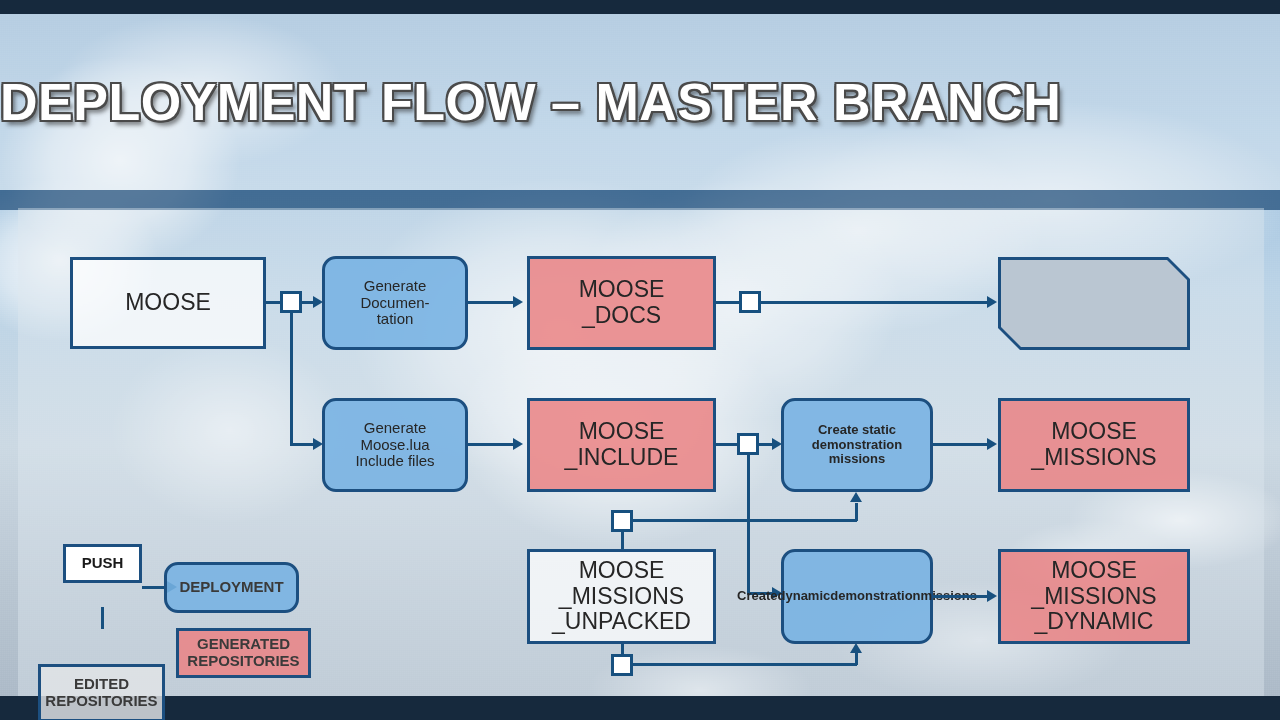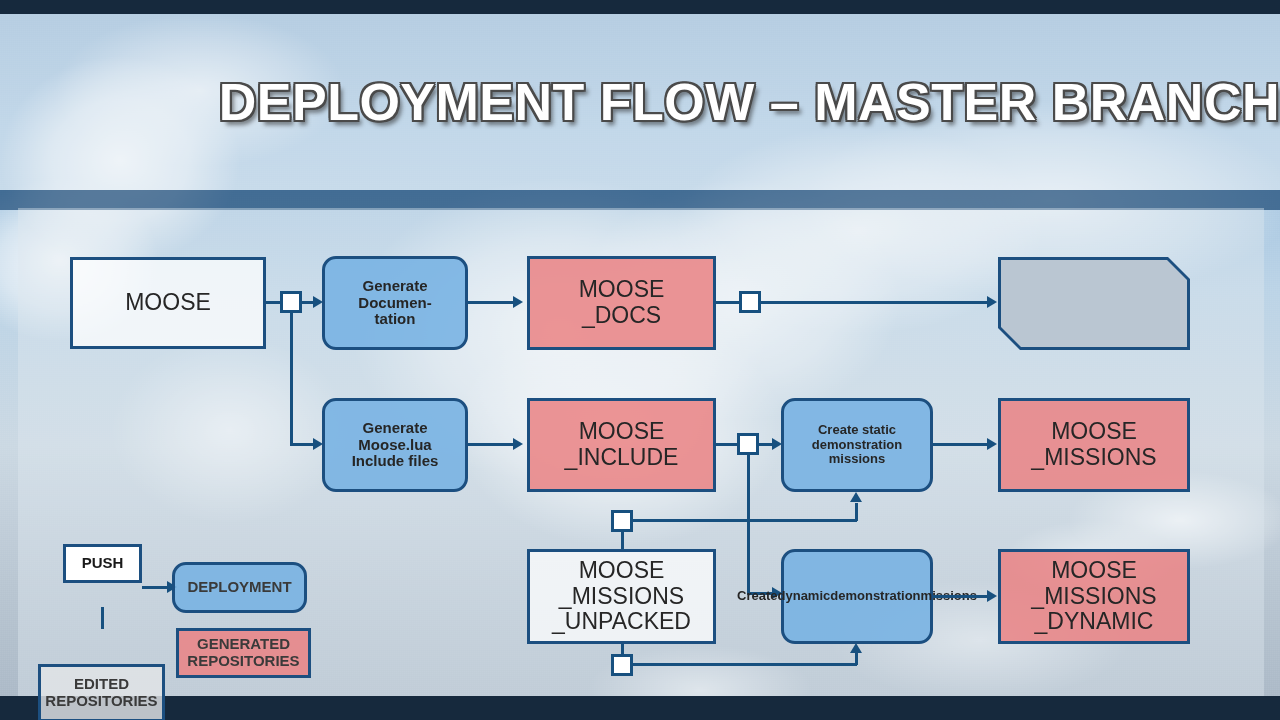--- a/index.html
+++ b/index.html
@@ -48,21 +48,21 @@
   .band-header-tint{position:absolute;left:0;top:14px;width:1280px;height:176px;background:rgba(225,235,243,.55);}
   .band-mid{position:absolute;left:0;top:190px;width:1280px;height:20px;background:rgba(23,70,115,.70);}
   .band-bottom{position:absolute;left:0;top:696px;width:1280px;height:24px;background:#16293d;}
   .panel{
     position:absolute;left:18px;top:208px;width:1246px;height:488px;
     background:rgba(222,231,239,.42);
   }
 
   
   .title{
-    position:absolute;left:0;top:72px;width:1280px;text-align:right;
+    position:absolute;left:0;top:72px;width:1280px;text-align:left;
     font-size:52px;font-weight:bold;letter-spacing:.5px;color:#ffffff;
     font-family:"Liberation Sans", sans-serif;
     text-shadow:
       -2px -2px 0 #4a4a4a, 2px -2px 0 #4a4a4a, -2px 2px 0 #4a4a4a, 2px 2px 0 #4a4a4a,
       0 -2px 0 #4a4a4a, 0 2px 0 #4a4a4a, -2px 0 0 #4a4a4a, 2px 0 0 #4a4a4a,
       4px 5px 4px rgba(40,40,40,.55);
     white-space:nowrap;
   }
 
   
@@ -73,21 +73,21 @@
     color:#262626;line-height:1.12;
   }
   .node span{display:block;}
   .n-white  {background:rgba(255,255,255,.72);}
   .n-grey   {background:rgba(226,228,230,.82);}
   .n-blue   {background:rgba(118,178,226,.88);border-radius:14px;}
   .n-red    {background:rgba(234,130,132,.85);}
   .n-solid  {background:#ffffff;}
 
   .big   {font-size:23px;font-weight:normal;text-align:right;}
-  .med   {font-size:15px;font-weight:bold;}
+  .med   {font-size:15px;font-weight:normal;}
   .small {font-size:13px;font-weight:bold;}
   .legend-lbl{font-size:15px;font-weight:bold;color:#3a3a3a;}
 
   .chamfer{
     background:none;border:none;
   }
   .chamfer .fill{
     position:absolute;inset:0;
   }
   .chamfer .txt{position:relative;z-index:2;width:100%;}
@@ -231,21 +231,21 @@
     <span>_DYNAMIC</span>
   </div>
 
   <div class="node n-solid" style="left:63px;top:544px;width:79px;height:39px;">
     <span class="legend-lbl" style="color:#1a1a1a;">PUSH</span>
   </div>
   <div class="h" style="left:142px;top:586px;width:27px;"></div>
   <div class="arrow r" style="left:167px;top:581px;"></div>
   <div class="v" style="left:101px;top:607px;height:22px;"></div>
 
-  <div class="node n-blue" style="left:172px;top:562px;width:135px;height:51px;">
+  <div class="node n-blue" style="left:164px;top:562px;width:135px;height:51px;">
     <span class="legend-lbl">DEPLOYMENT</span>
   </div>
 
   <div class="node n-grey" style="left:38px;top:664px;width:127px;height:58px;flex-direction:column;">
     <span class="legend-lbl">EDITED</span>
     <span class="legend-lbl">REPOSITORIES</span>
   </div>
 
   <div class="node n-red" style="left:176px;top:628px;width:135px;height:50px;flex-direction:column;">
     <span class="legend-lbl">GENERATED</span>

